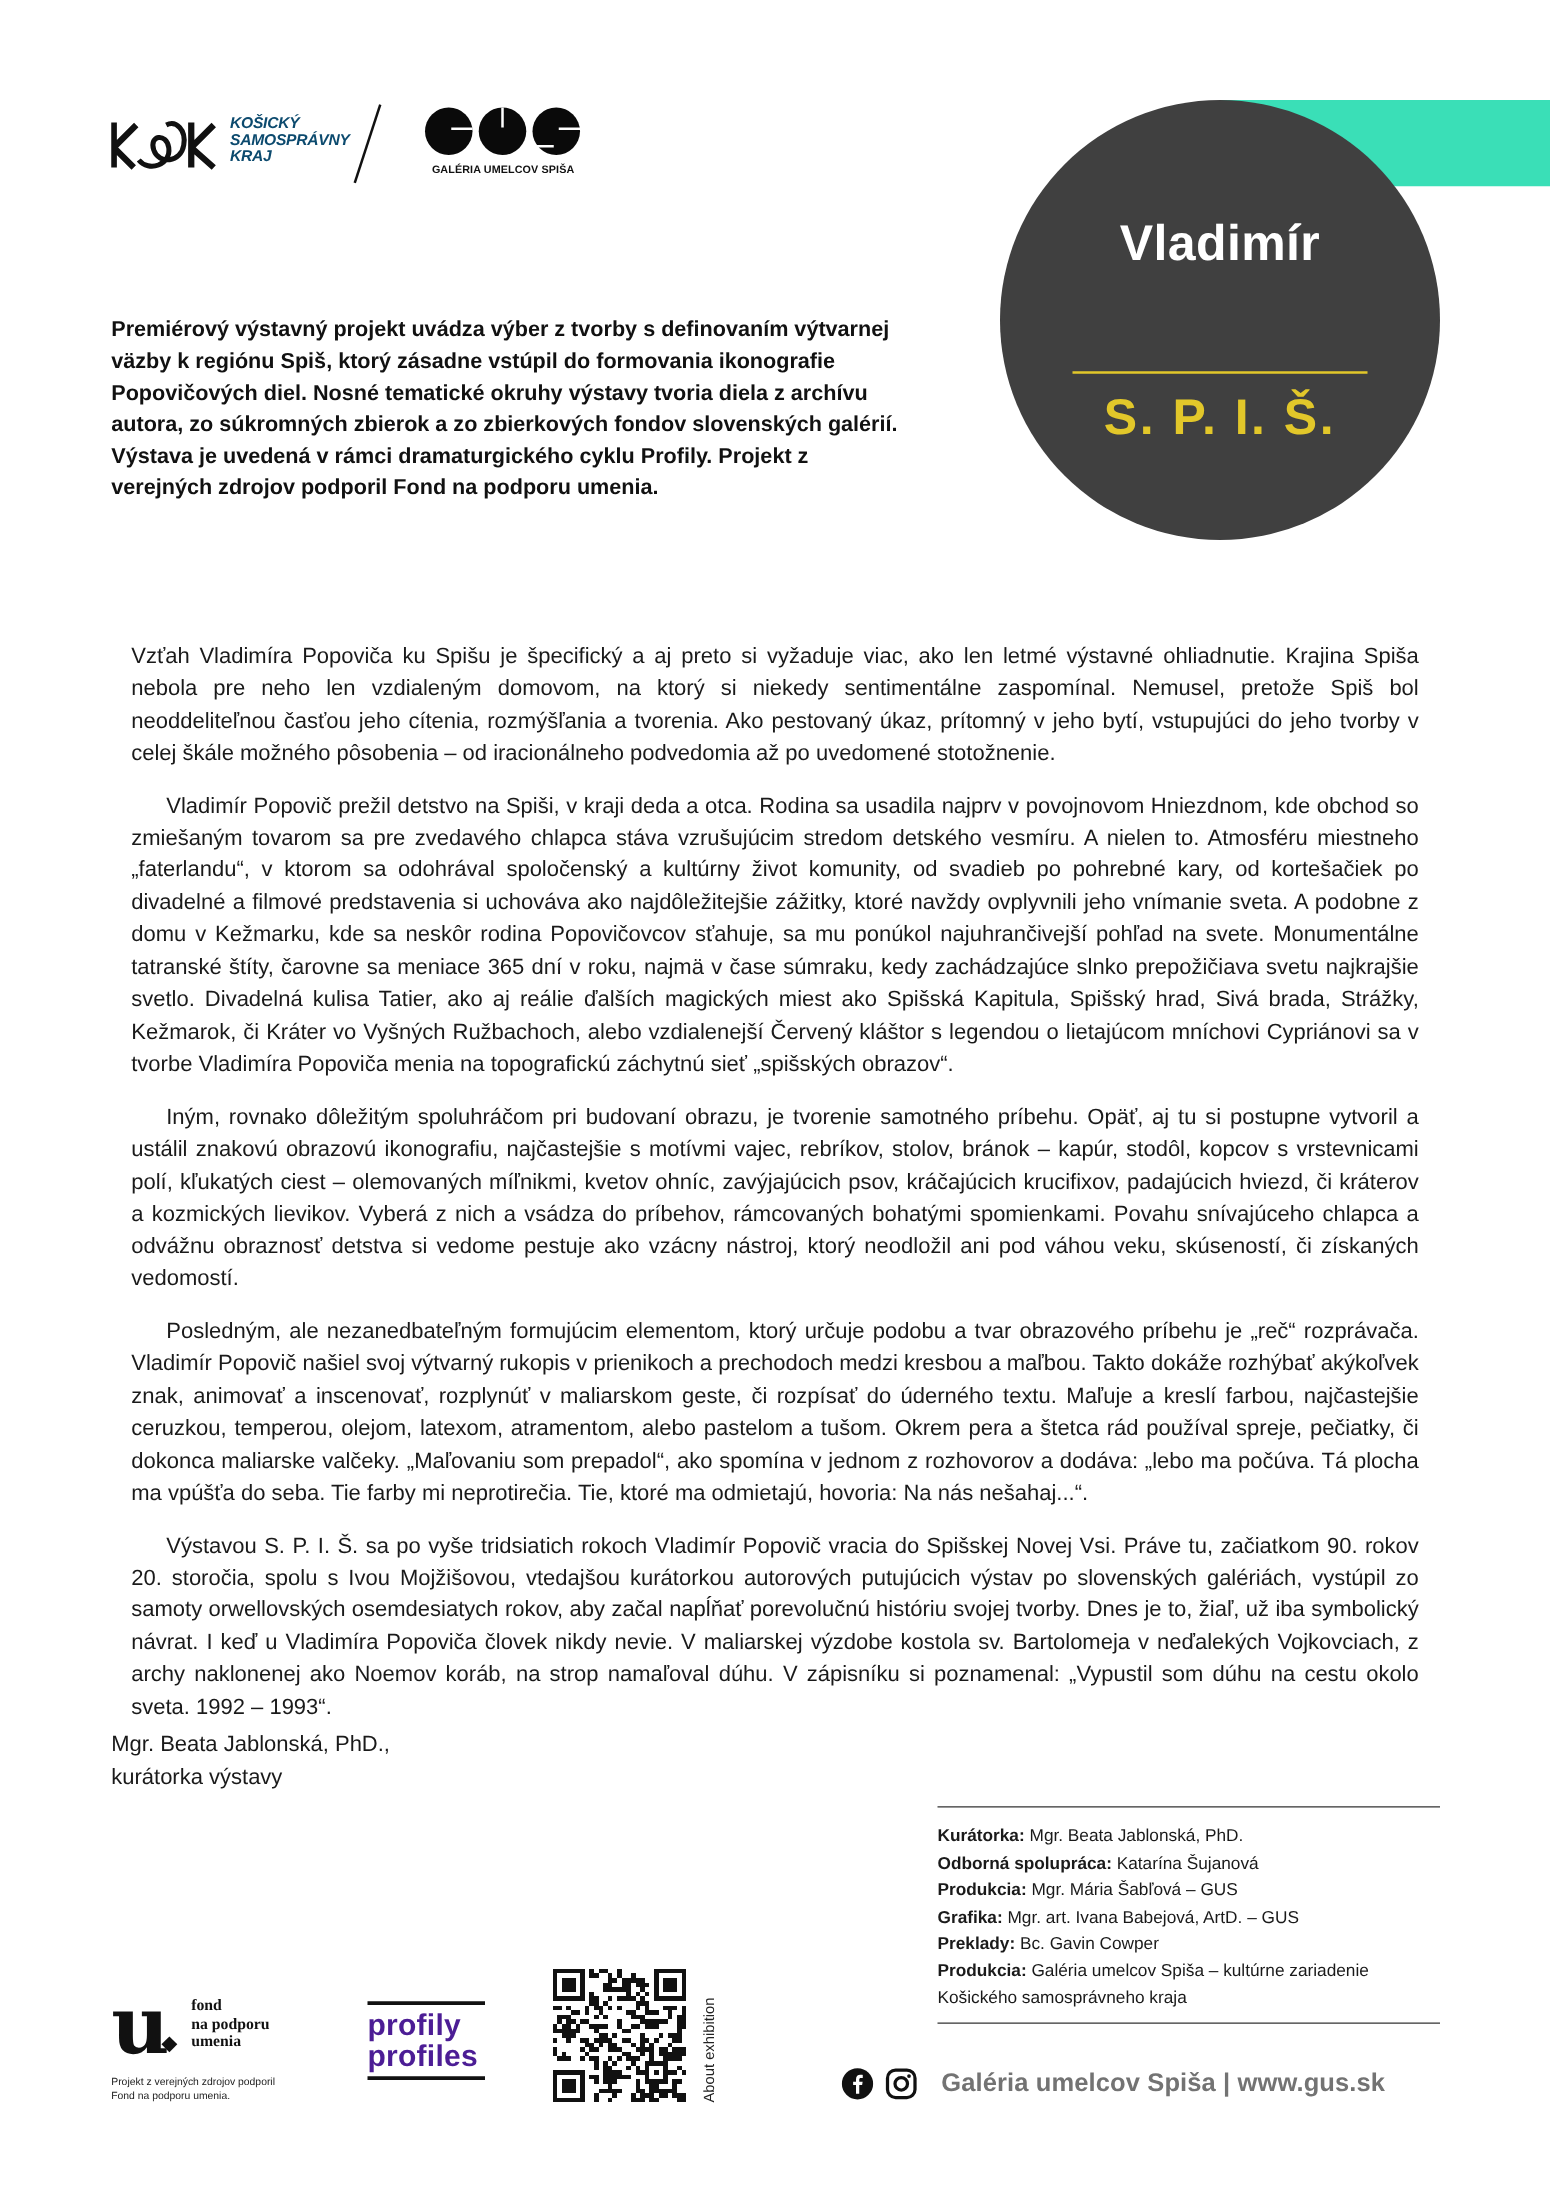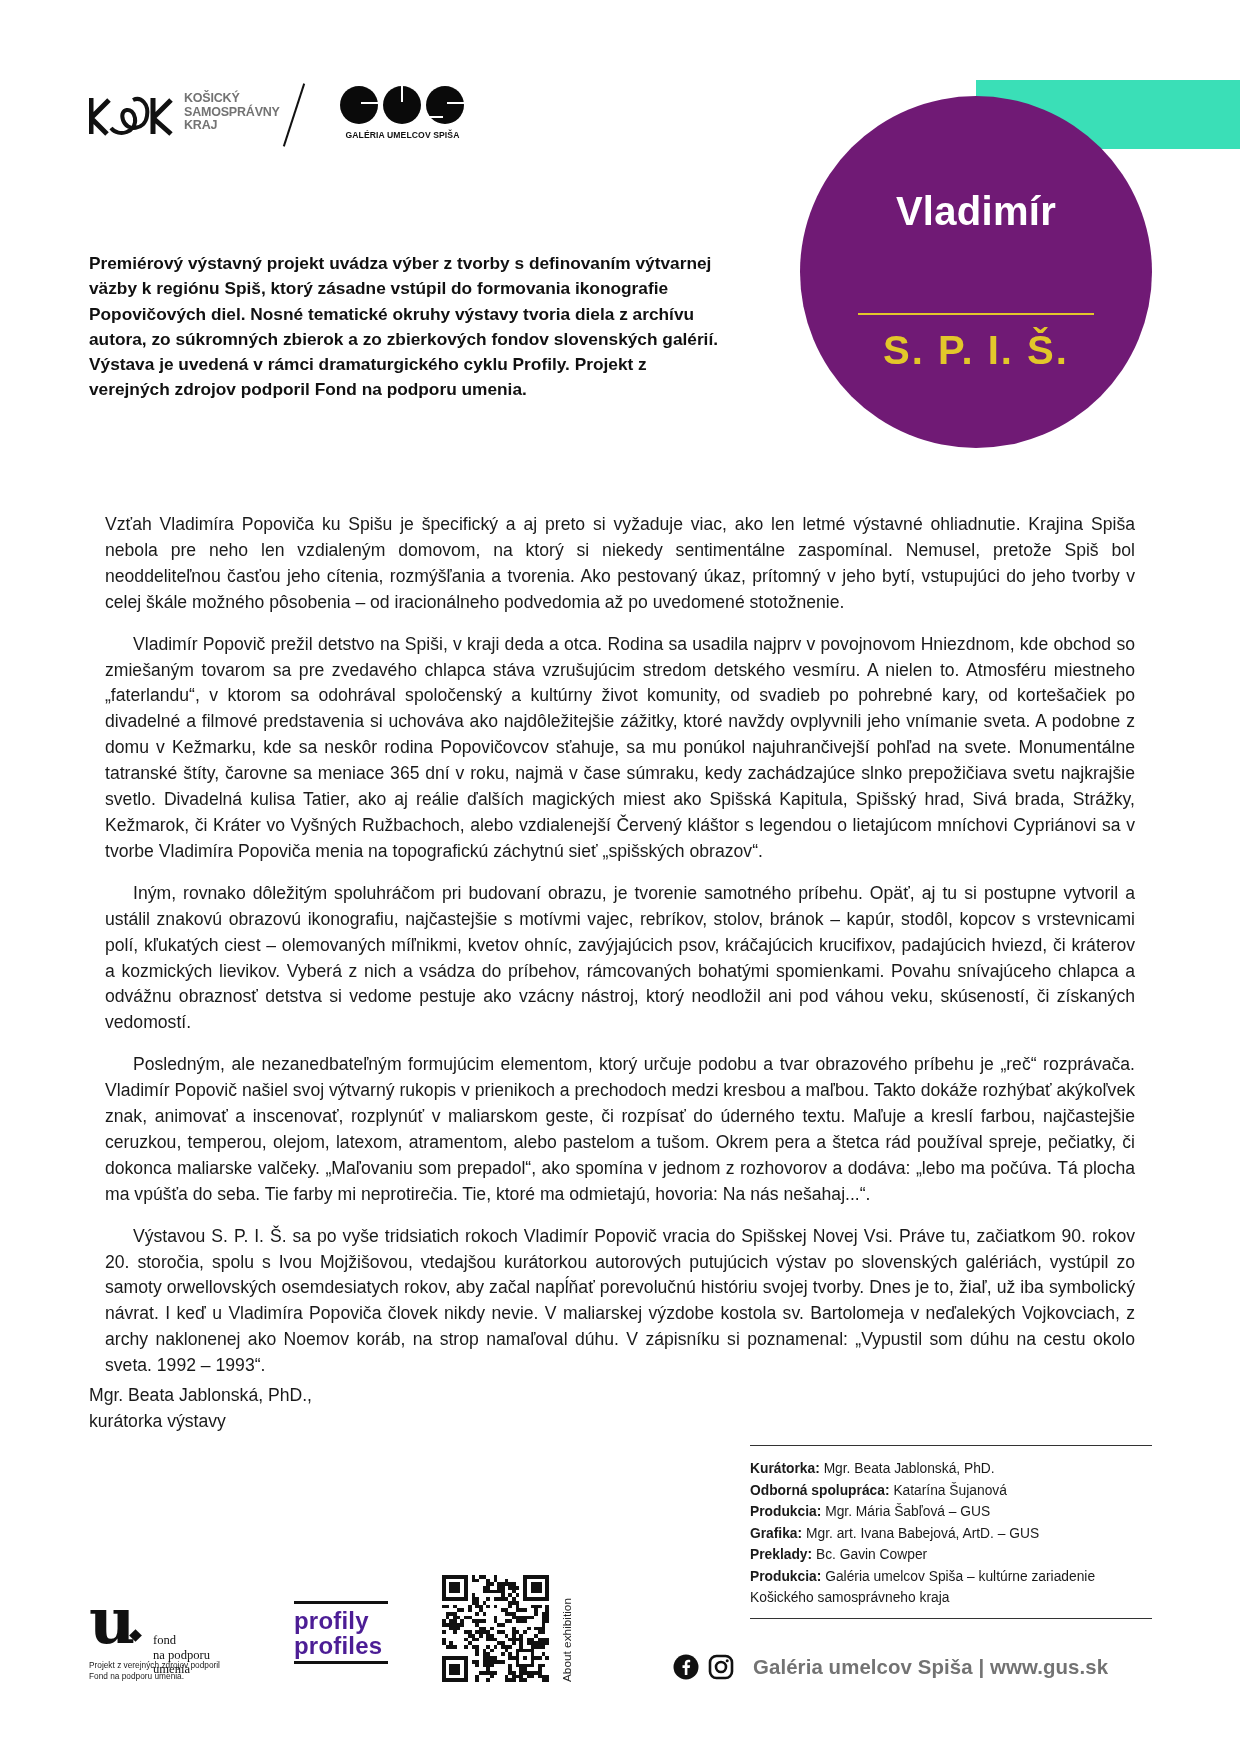--- a/index.html
+++ b/index.html
@@ -4,36 +4,36 @@
 <style>
   html, body { margin: 0; padding: 0; background: #ffffff; }
   body { width: 1240px; height: 1754px; position: relative; overflow: hidden;
          font-family: "Liberation Sans", sans-serif; color: #1a1a1a; }
   .abs { position: absolute; }
 
   
   #ksk { left: 89px; top: 88px; width: 200px; height: 56px; }
   #ksk svg { position: absolute; left: 0; top: 6px; }
   #ksk-text { position: absolute; left: 95px; top: 4px; font-weight: 700; font-size: 12.5px;
-              line-height: 13.5px; letter-spacing: -0.2px; color: #737373; }
+              line-height: 13.5px; letter-spacing: -0.2px; color: #0c4a6e; font-style: italic; }
   #slash { left: 293px; top: 82px; width: 2px; height: 66px; background: #111;
            transform: rotate(18deg); transform-origin: center; }
   #gus { left: 340px; top: 86px; width: 125px; height: 56px; }
   .gus-dot { position: absolute; top: 0; width: 38px; height: 38px; border-radius: 50%; background: #0a0a0a; }
   .gus-dot::after { content: ""; position: absolute; background: #fff; }
   #gus-g { left: 0; } #gus-g::after { left: 21px; top: 16px; width: 17px; height: 1.5px; }
   #gus-u { left: 43px; } #gus-u::after { left: 18px; top: 0; width: 1.5px; height: 16px; }
   #gus-s { left: 86px; } #gus-s::after { left: 21px; top: 16px; width: 17px; height: 1.5px; }
   #gus-s-b { position: absolute; left: 86px; top: 30px; width: 17px; height: 1.5px; background: #fff; }
   #gus-label { position: absolute; left: 0; top: 44px; width: 125px; text-align: center; font-weight: 700;
                font-size: 8.6px; letter-spacing: 0.1px; color: #111; white-space: nowrap; }
 
   
   #badge-bar { left: 976px; top: 80px; width: 264px; height: 69px; background: #3ADFB7; }
-  #badge { left: 800px; top: 96px; width: 352px; height: 352px; border-radius: 50%; background: #701a75; }
+  #badge { left: 800px; top: 80px; width: 352px; height: 352px; border-radius: 50%; background: #404040; }
   #badge-first { position: absolute; left: 0; right: 0; top: 93px; text-align: center; color: #fff;
                  font-weight: 700; font-size: 40px; letter-spacing: 0.3px; }
   #badge-last { position: absolute; left: 0; right: 0; top: 152px; text-align: center; color: #fff;
                 font-weight: 700; font-size: 40px; letter-spacing: 0.5px; }
   #badge-rule { position: absolute; left: 58px; right: 58px; top: 217px; height: 1.5px; background: #E2C72A; }
   #badge-sub { position: absolute; left: 0; right: 0; top: 232px; text-align: center; color: #E2C72A;
                font-weight: 700; font-size: 40px; letter-spacing: 2px; }
 
   
   #intro { left: 89px; top: 251px; width: 640px; font-weight: 700; font-size: 17.3px; line-height: 25.3px; color: #111; }
@@ -50,22 +50,22 @@
   #credits { left: 750px; top: 1445px; width: 402px; border-top: 1.5px solid #333; border-bottom: 1.5px solid #333;
              padding: 12px 0 9px 0; }
   .credit { font-size: 13.8px; line-height: 21.5px; color: #1a1a1a; white-space: nowrap; }
   .credit b { font-weight: 700; }
 
   
   #fond { left: 89px; top: 1597px; width: 180px; height: 90px; }
   #fond-u { position: absolute; left: 0; top: -6px; font-family: "DejaVu Serif", serif; font-weight: 700;
             font-size: 64px; line-height: 60px; color: #111; letter-spacing: -2px; }
   #fond-dot { position: absolute; left: 42px; top: 34px; width: 9px; height: 9px; background: #111; transform: rotate(45deg); }
-  #fond-name { position: absolute; left: 64px; top: 0; font-family: "Liberation Serif", serif; font-weight: 400;
-               font-size: 12.6px; line-height: 14.5px; color: #111; margin-top: 36px; }
+  #fond-name { position: absolute; left: 64px; top: 0; font-family: "Liberation Serif", serif; font-weight: 700;
+               font-size: 12.6px; line-height: 14.5px; color: #111; }
   #fond-note { position: absolute; left: 0; top: 63px; font-size: 8.3px; line-height: 11px; color: #222; white-space: nowrap; }
 
   #profily { left: 294px; top: 1601px; width: 94px; }
   .prof-rule { height: 3px; background: #111; }
   #profily-text { font-weight: 700; font-size: 24px; line-height: 25px; color: #4c1d95; padding: 4px 0 3px 0; letter-spacing: 0.2px; }
 
   #qr { left: 442px; top: 1575px; width: 107px; height: 107px; }
   #about { left: 560px; top: 1682px; transform: rotate(-90deg); transform-origin: left top;
            font-size: 11.8px; color: #222; white-space: nowrap; }
 

